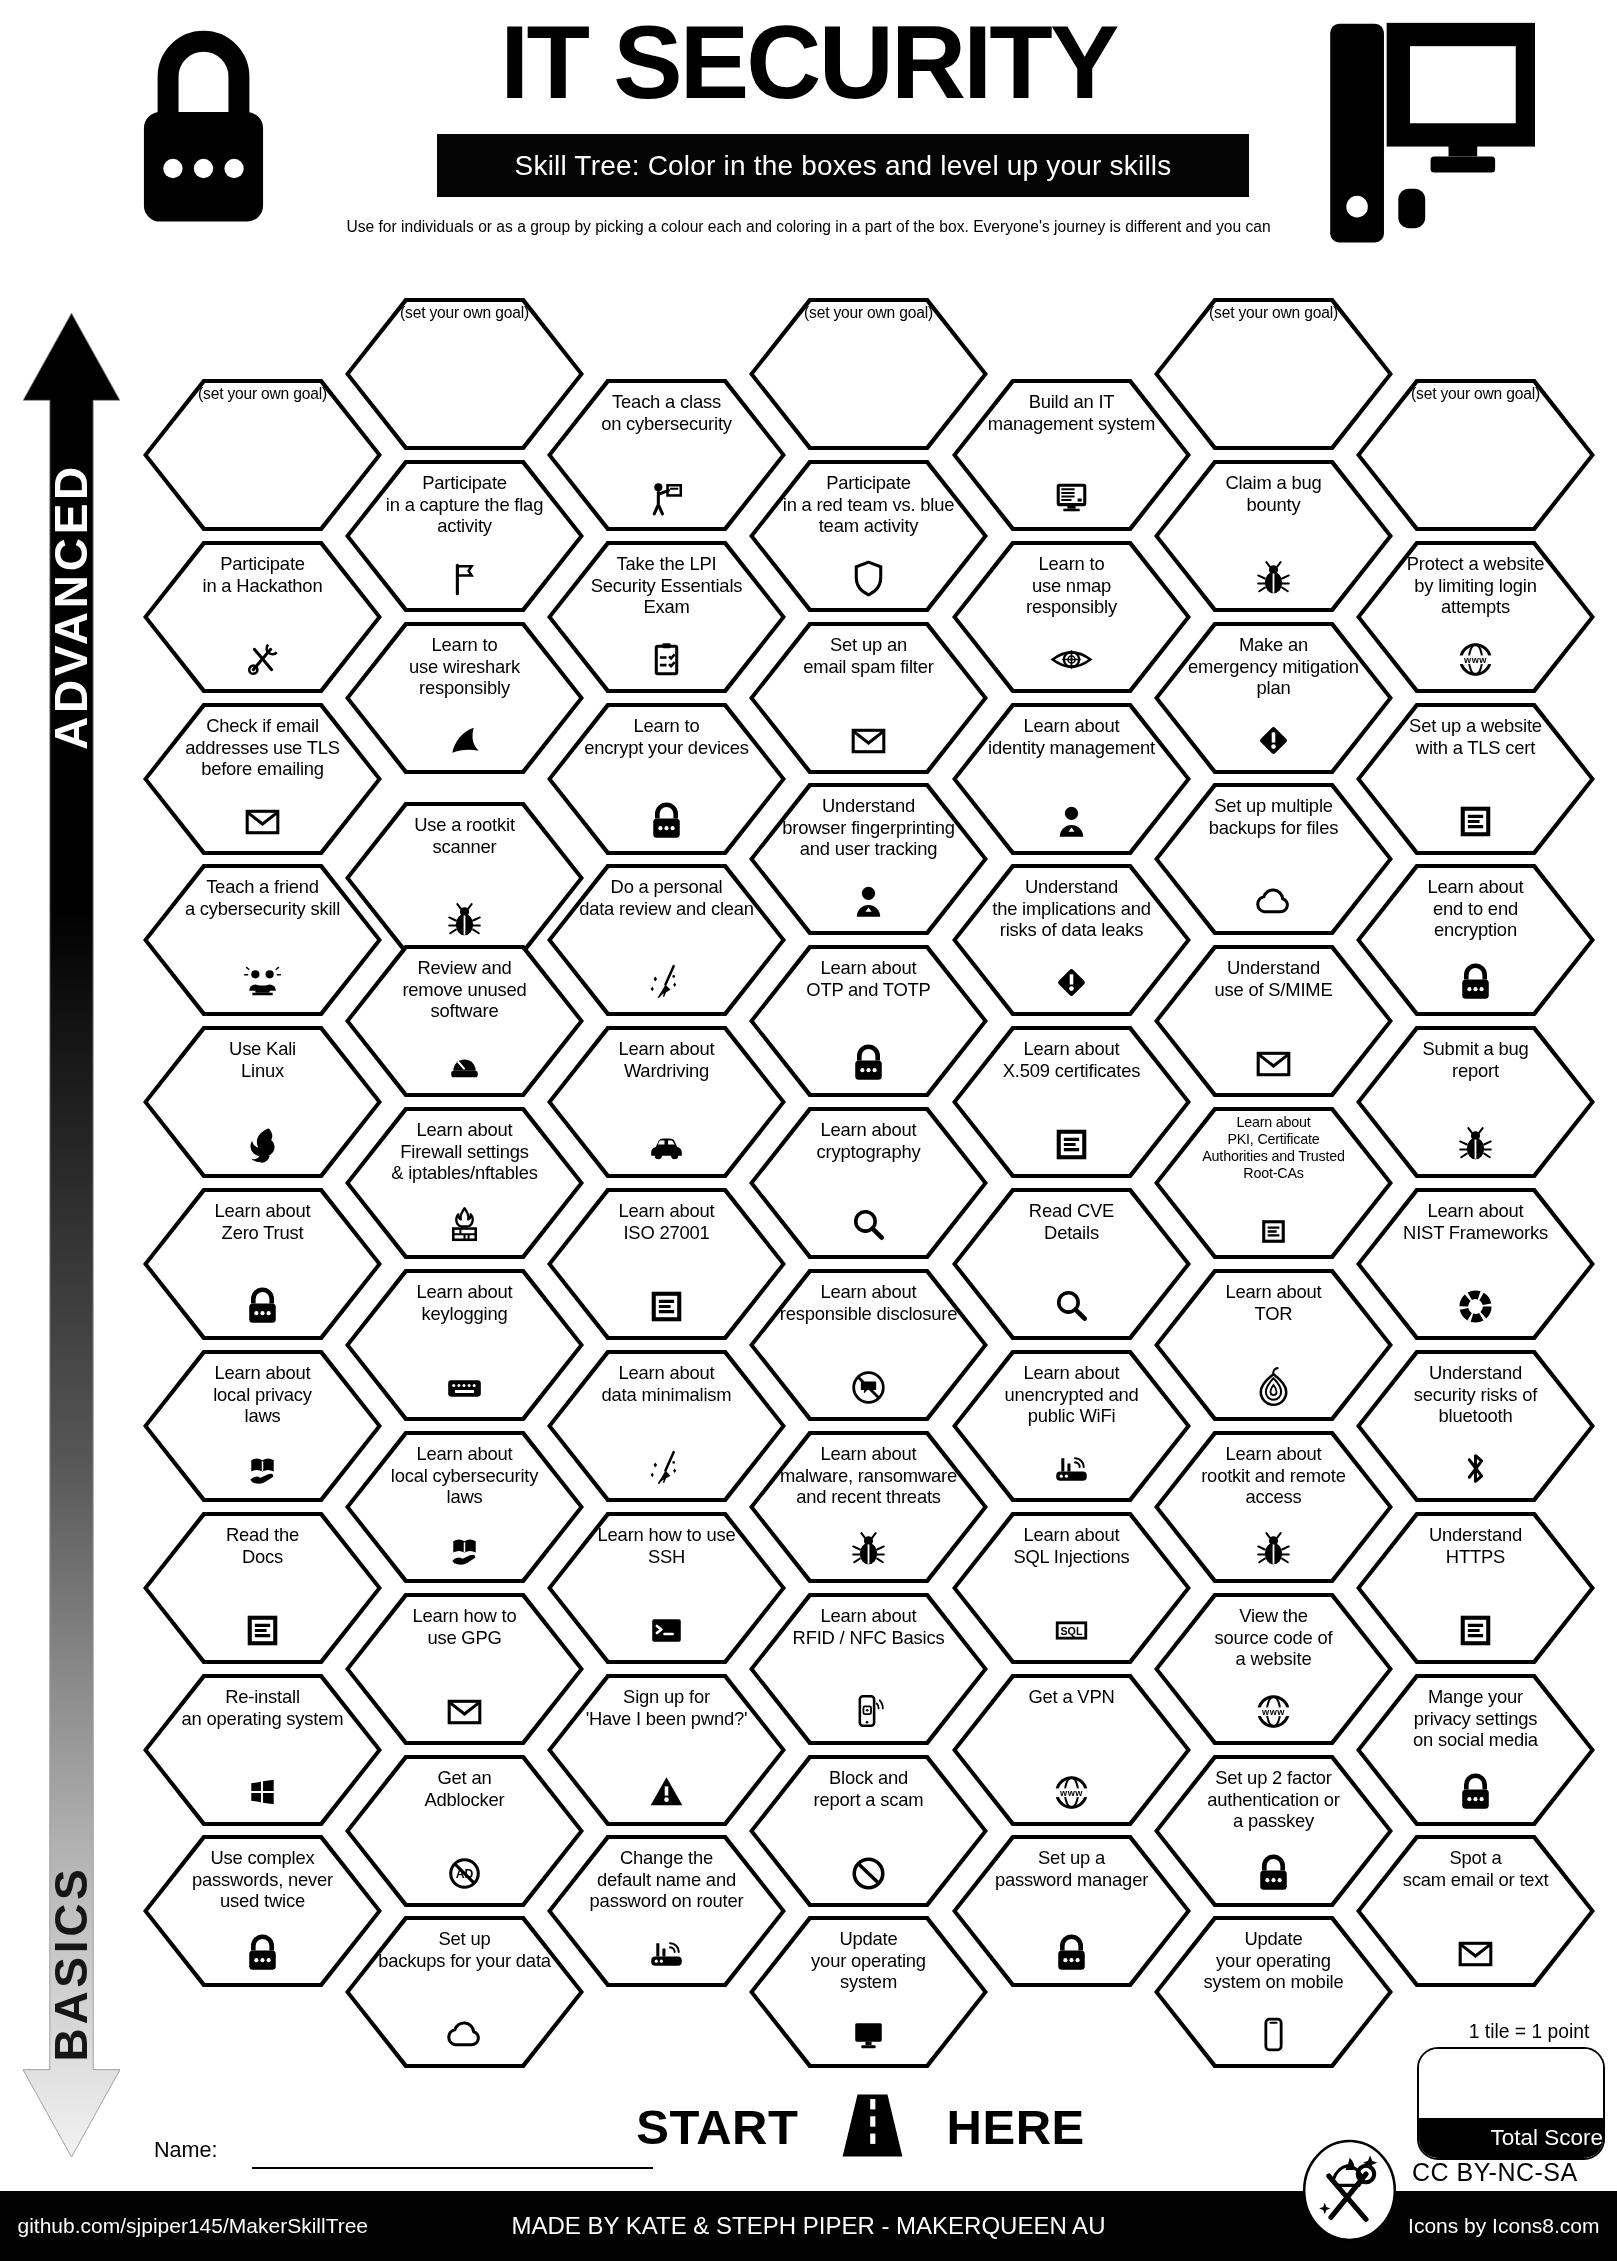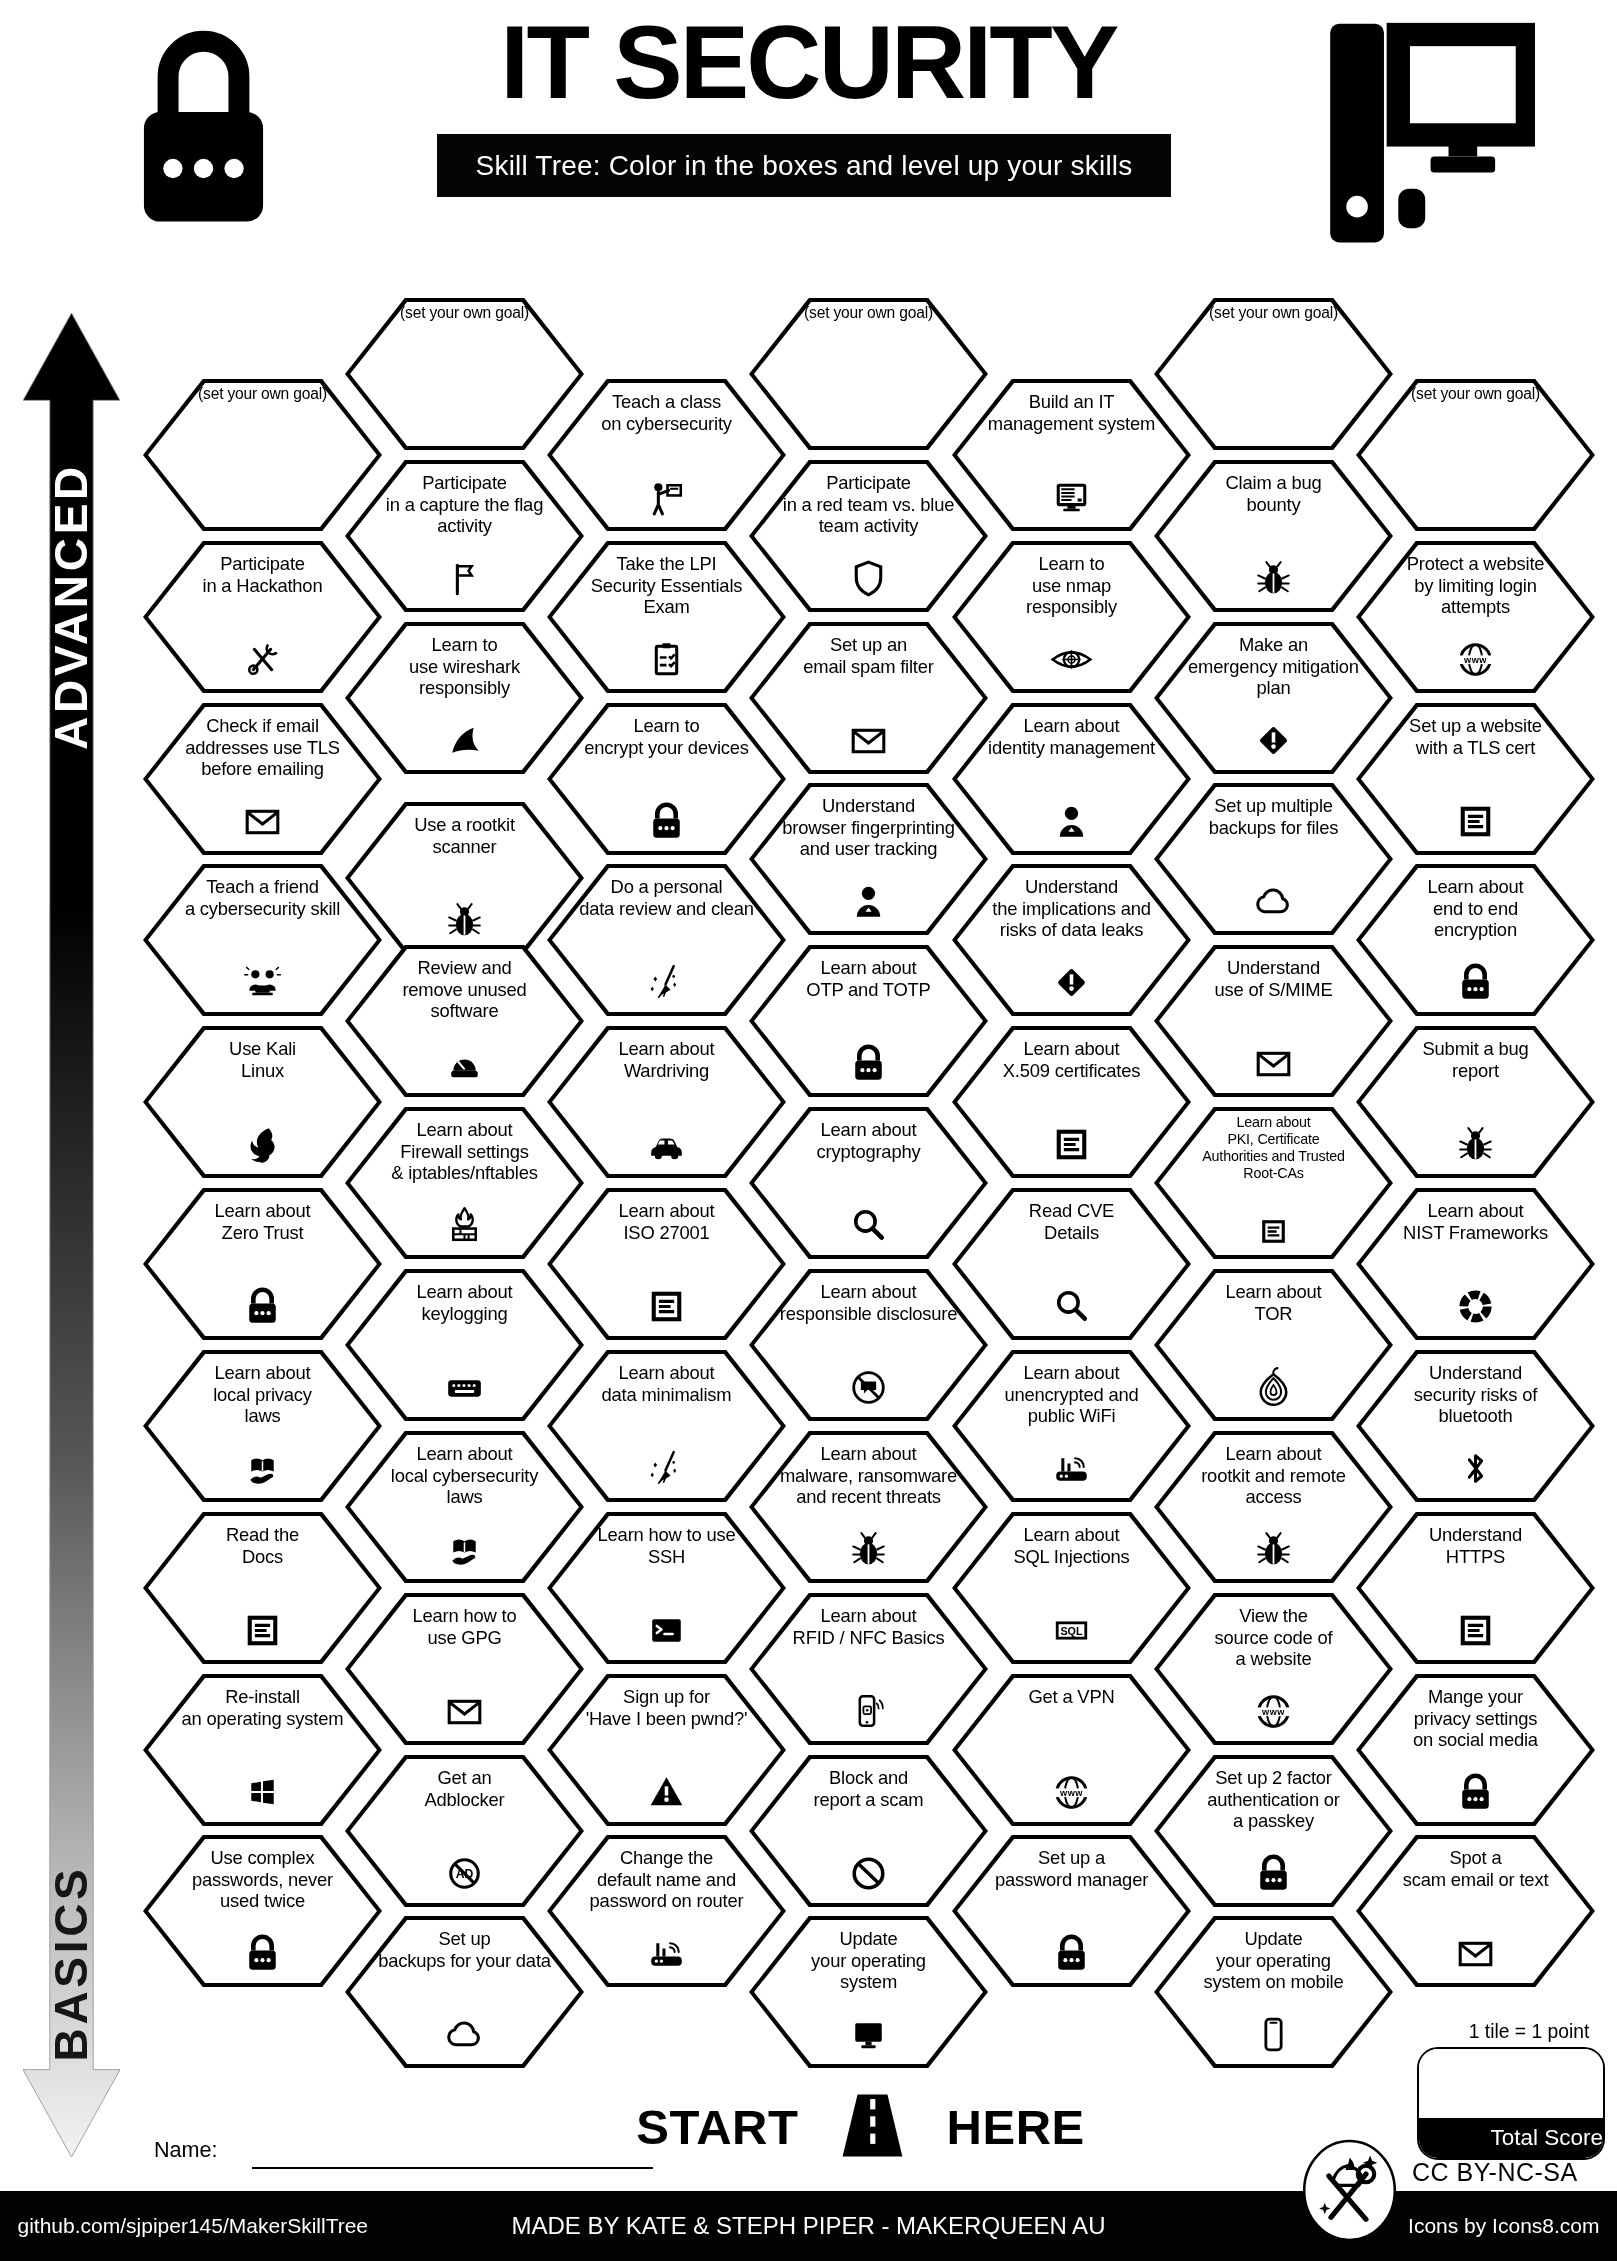--- a/index.html
+++ b/index.html
@@ -2,21 +2,21 @@
 <html style="font-size:7.4px"><head>
 <meta charset="utf-8">
 <style>
   html,body{margin:0;padding:0;background:#fff;}
   body{width:1617px;height:2261px;position:relative;overflow:hidden;
        font-family:"Liberation Sans",sans-serif;color:#000;}
 
   
   .title{position:absolute;left:285px;right:285px;top:2.8px;text-align:center;
          font-size:104px;font-weight:900;letter-spacing:-2.8px;white-space:nowrap;}
-  .subtitle-box{position:absolute;left:437px;top:134px;width:734px;height:63px;
+  .subtitle-box{position:absolute;left:437px;top:134px;width:812px;height:63px;
          background:#050505;color:#fff;display:flex;align-items:center;justify-content:center;
          font-size:28px;letter-spacing:0.2px;}
   .descr{position:absolute;left:285px;right:285px;top:215px;text-align:center;
          font-size:15.6px;line-height:1.55;}
   .hdr-icon{position:absolute;}
   #hdr-lock{left:123px;top:10px;}
   #hdr-computer{left:1319px;top:13px;}
 
   
   #level-arrow{position:absolute;left:23px;top:313px;}
@@ -72,20 +72,21 @@
   </svg>
 </div>
 
 <div class="title">IT SECURITY</div>
 
 <div class="subtitle-box">
   <span>Skill Tree:  Color in the boxes and level up your skills</span>
 </div>
 
 <div class="descr">
+  <div>Use for individuals or as a group by picking a colour each and coloring in a part of the box.  Everyone's journey is different and you can</div>
 </div>
 
 <div class="hdr-icon" id="hdr-computer">
   <svg viewBox="0 0 120 140" width="216" height="251">
     <rect x="6" y="6" width="30" height="122" rx="5" fill="#000"></rect>
     <circle cx="21" cy="108" r="6" fill="#fff"></circle>
     <rect x="44" y="12" width="72" height="56" fill="none" stroke="#000" stroke-width="13"></rect>
     <rect x="72" y="70" width="16" height="10" fill="#000"></rect>
     <rect x="62" y="80" width="36" height="9" rx="2" fill="#000"></rect>
     <rect x="44" y="98" width="15" height="22" rx="6" fill="#000"></rect>

